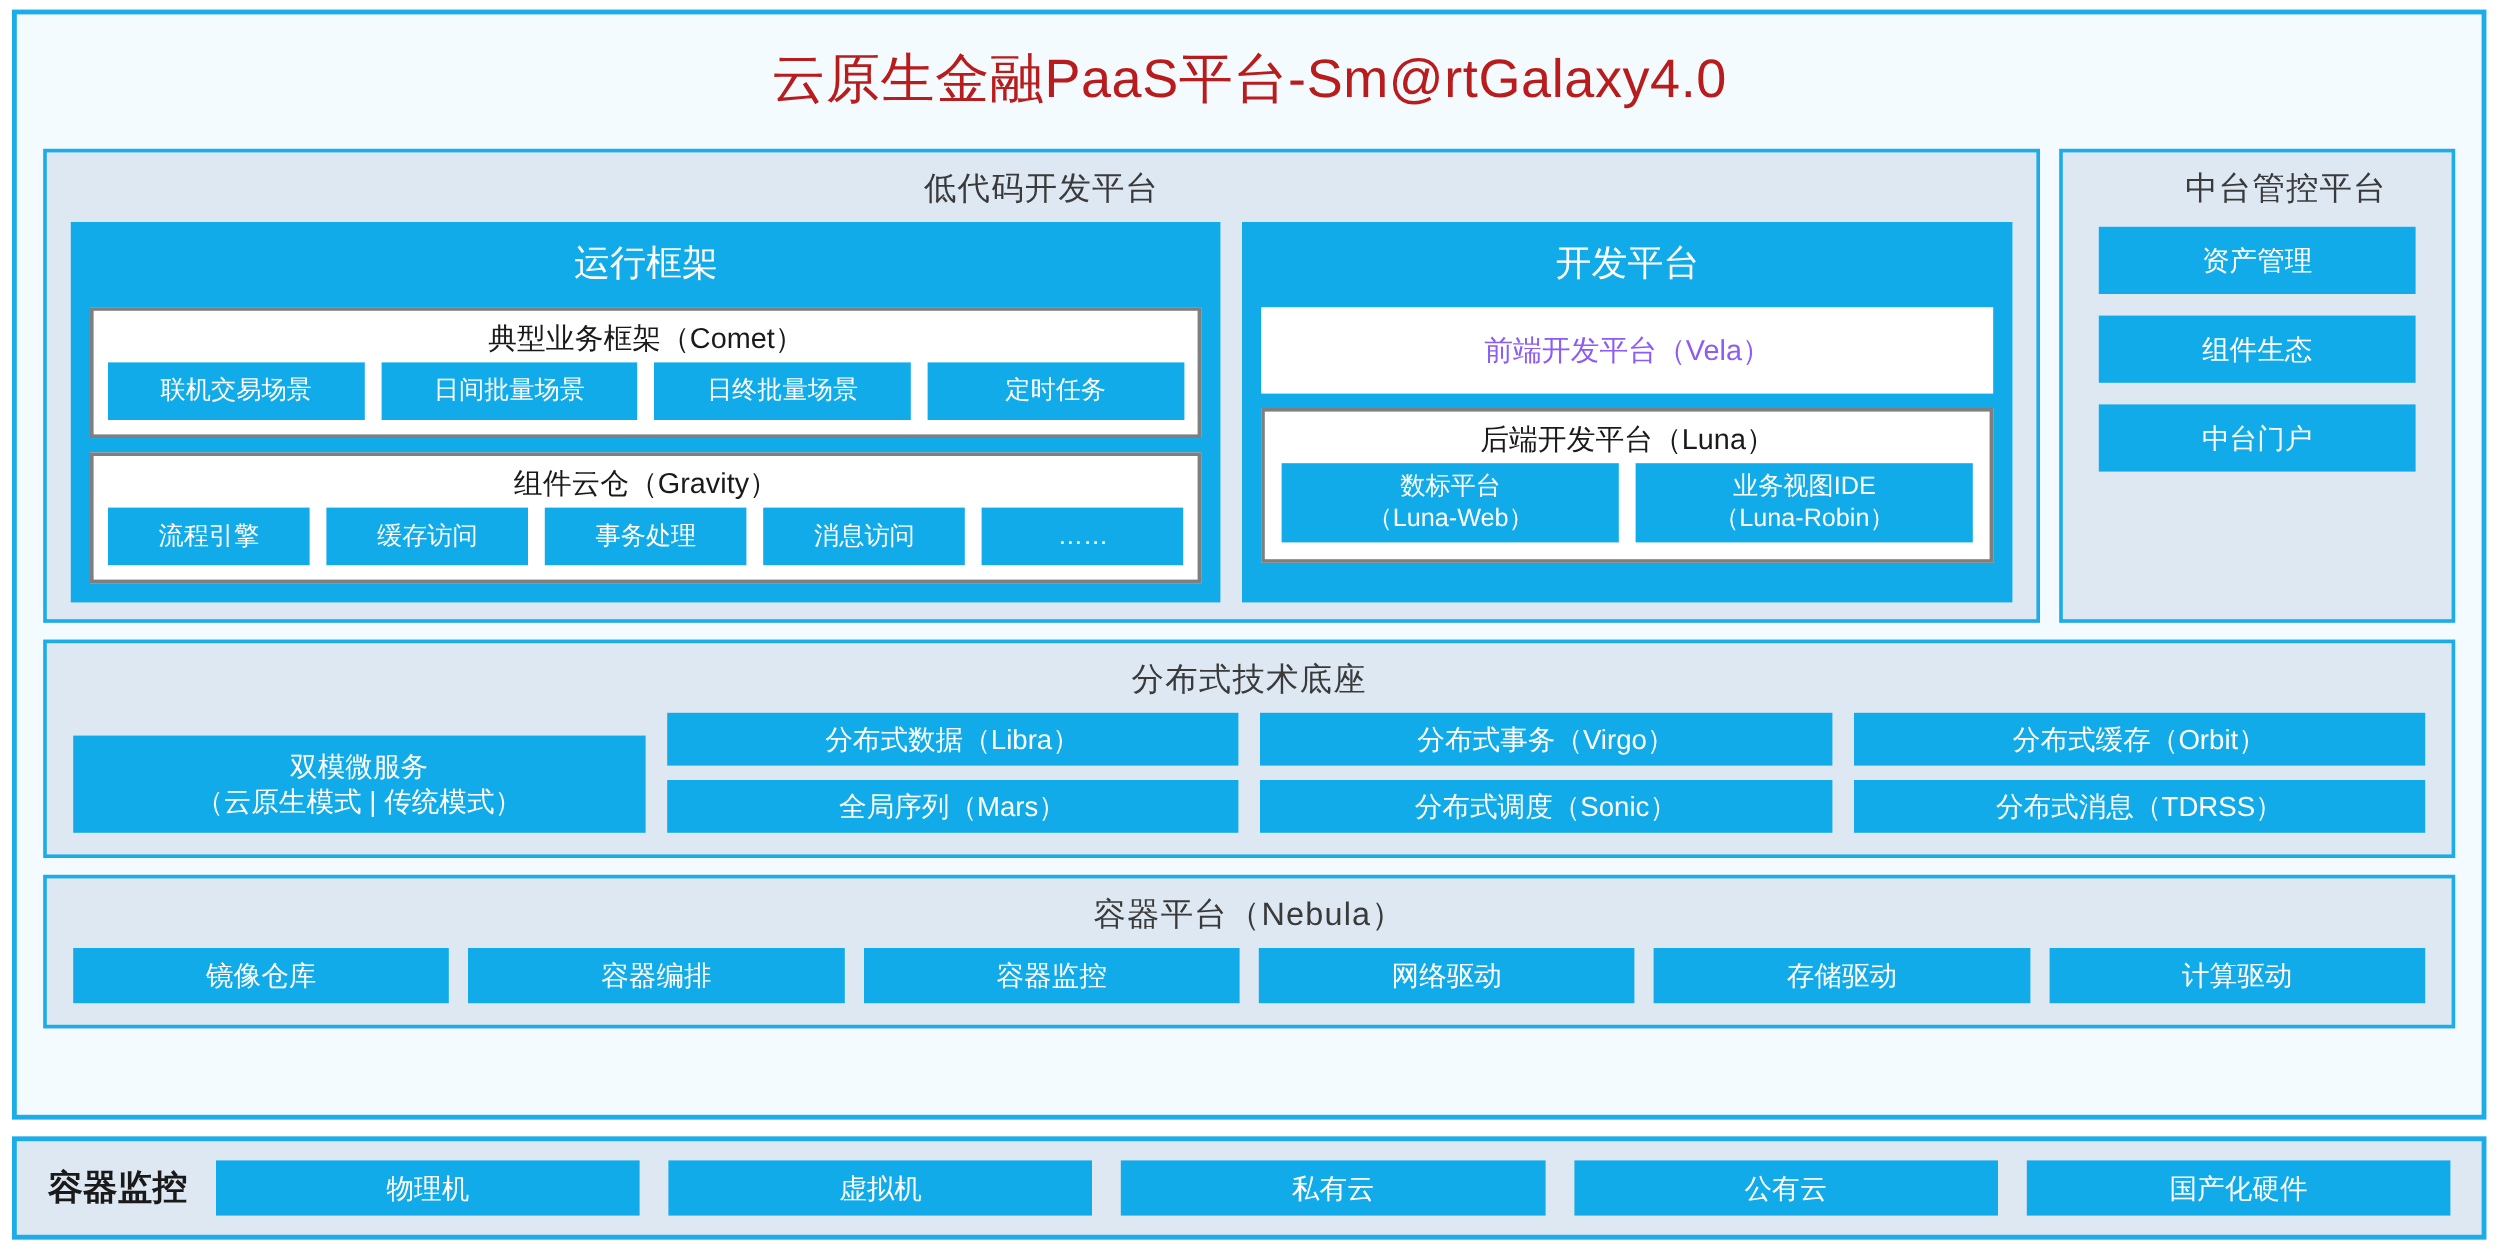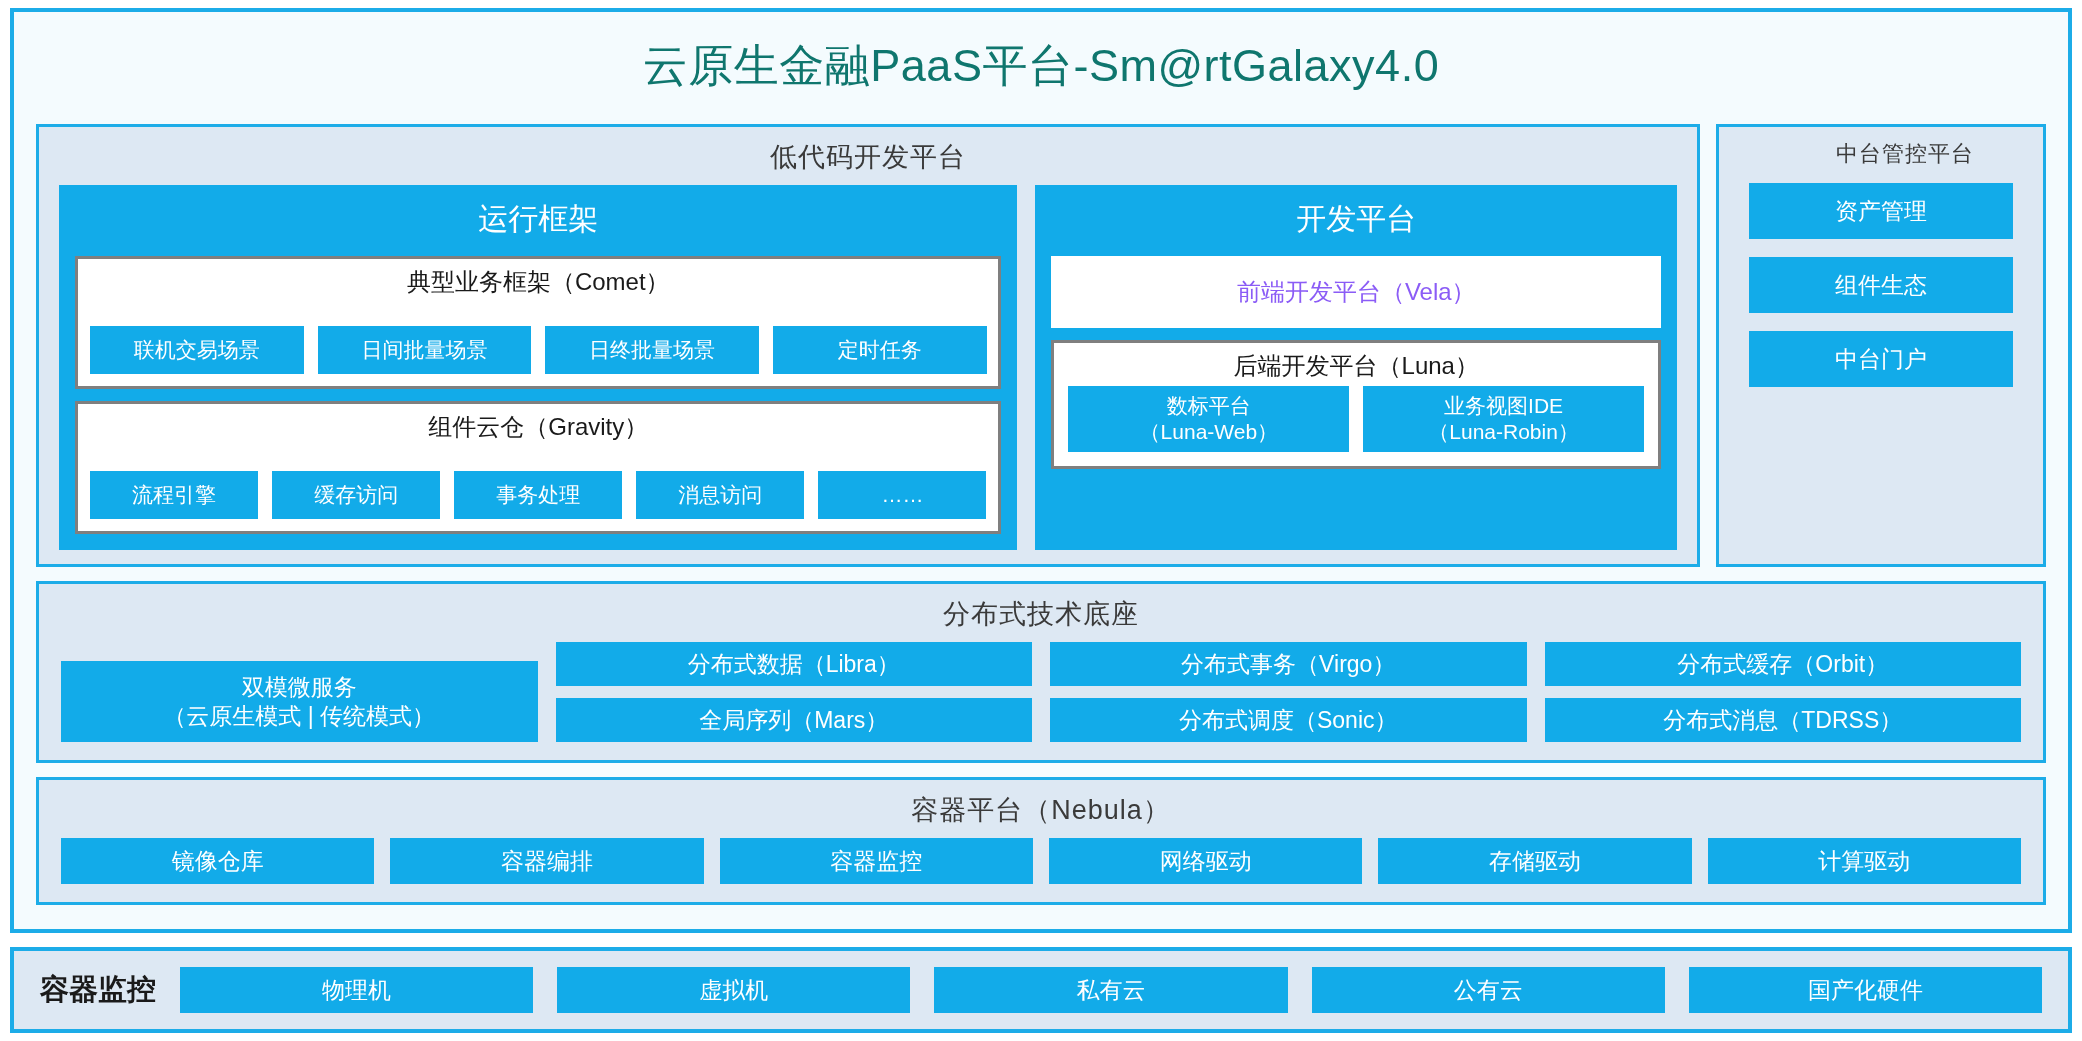--- a/index.html
+++ b/index.html
@@ -61,45 +61,45 @@
   .main-card {
     flex: 1 1 auto;
     display: flex; flex-direction: column;
     padding: 18px 22px 20px 22px;
     gap: 14px;
     min-height: 0;
   }
   .title-bar {
     text-align: center;
     font-size: 45px;
-    color: #0f766e;
+    color: #b91c1c;
     padding: 6px 0 14px 0;
     letter-spacing: 0.5px;
   }
 
   
   .row-top { display: flex; gap: 16px; flex: 0 0 auto; }
   .lowcode { flex: 1 1 auto; display: flex; flex-direction: column; padding-bottom: 14px; }
   .lowcode-body { display: flex; gap: 18px; padding: 0 20px; flex: 1 1 auto; }
 
   .runtime { flex: 1.52 1 0; background: #12ABE9; padding: 12px 16px 16px 16px; display: flex; flex-direction: column; gap: 12px; }
   .devplat { flex: 1 1 0; background: #12ABE9; padding: 12px 16px 16px 16px; display: flex; flex-direction: column; gap: 12px; }
   .blue-head { text-align: center; color: #fff; font-size: 30px; padding: 2px 0 4px 0; }
 
-  .chip-row { display: flex; gap: 14px; padding: 0 12px 12px 12px; margin-top: 24px; }
+  .chip-row { display: flex; gap: 14px; padding: 0 12px 12px 12px; }
   .chip-row .blue-box { flex: 1 1 0; height: 48px; font-size: 21px; }
 
   .vela { background:#fff; border:none; text-align:center; color:#8b5cf6; font-size:24px;
           padding: 20px 0; }
   .luna-inner { display:flex; gap:14px; padding: 0 14px 14px 14px; }
   .luna-inner .blue-box { flex: 1 1 0; height: 66px; font-size: 21px; }
 
   .mid { width: 330px; flex: 0 0 330px; display:flex; flex-direction:column; align-items:center;
          padding: 0 0 16px 0; }
-  .mid .sec-title { font-size: 22px; margin-left: 48px; }
+  .mid .sec-title { font-size: 27px; margin-left: 48px; }
   .mid-list { display:flex; flex-direction:column; gap: 18px; width: 100%; padding: 4px 30px 0 30px; }
   .mid-list .blue-box { height: 56px; font-size: 23px; }
 
   
   .dist-body { display:flex; gap: 18px; padding: 0 22px 18px 22px; }
   .dual { flex: 1 1 0; margin-top: 19px; }
   .dual .blue-box { height: 100%; font-size: 23px; }
   .dcol { flex: 1 1 0; display:flex; flex-direction:column; gap: 12px; }
   .dcol .blue-box { height: 44px; font-size: 23px; }
 

